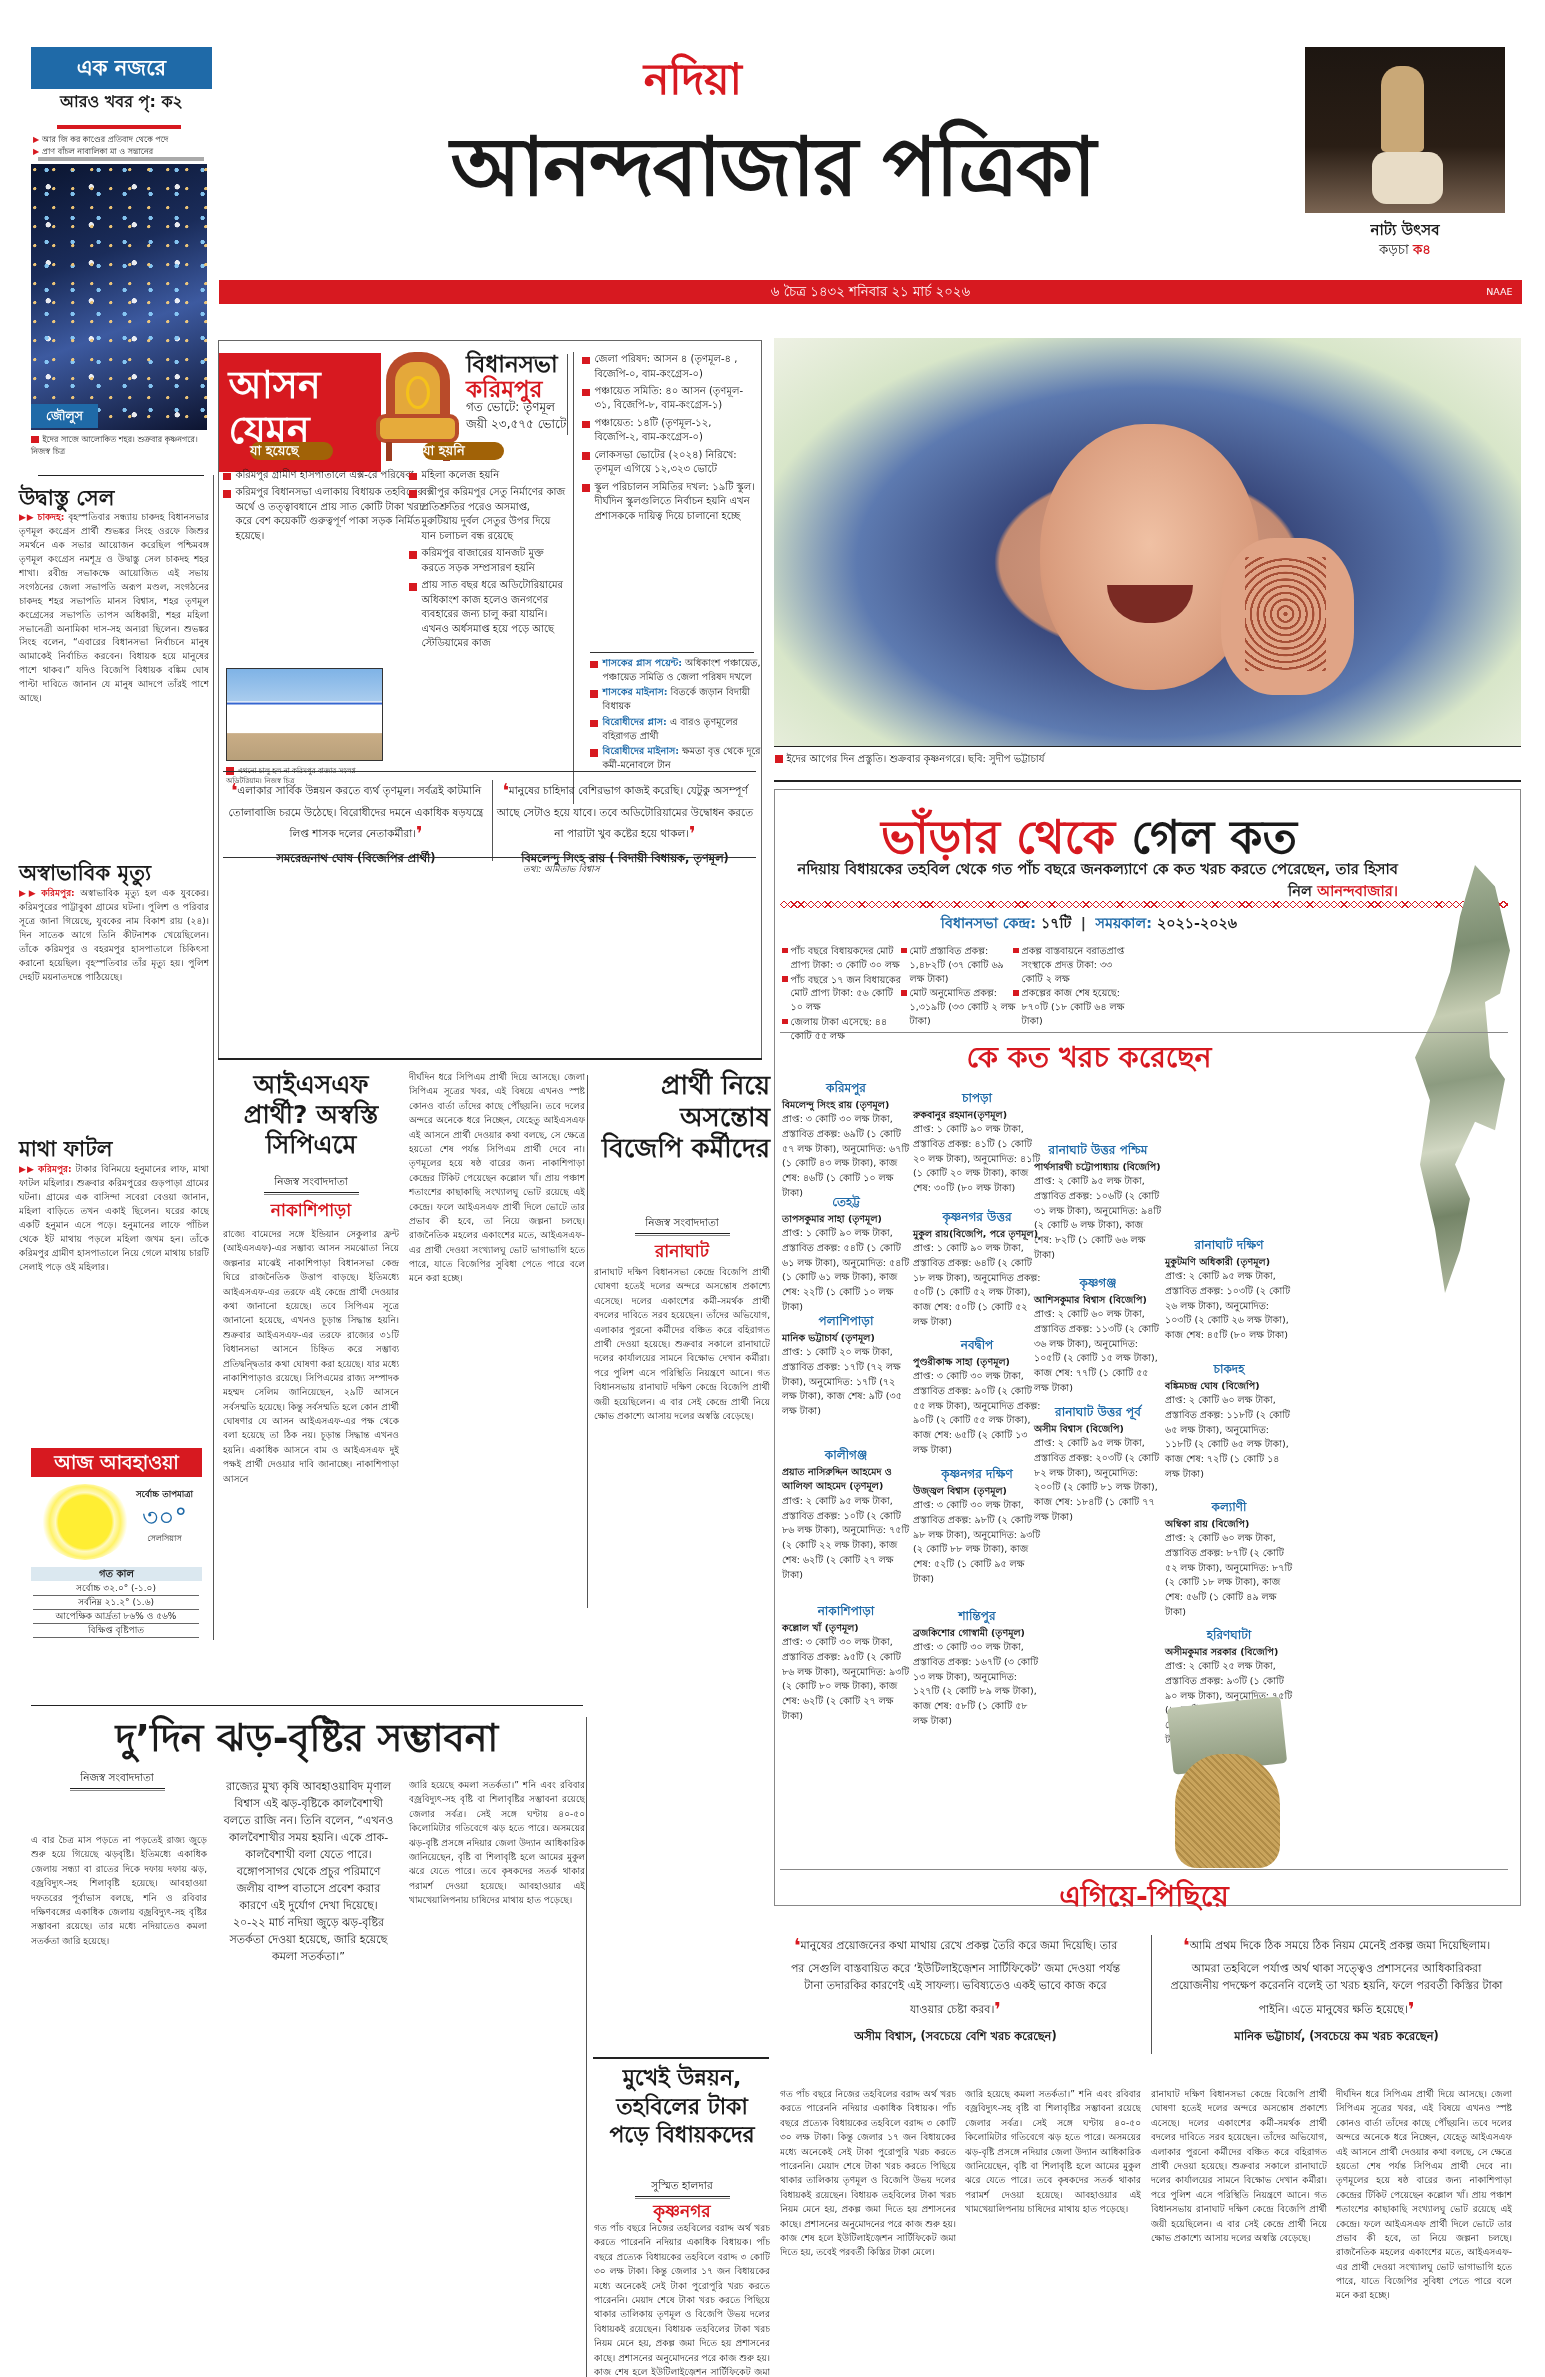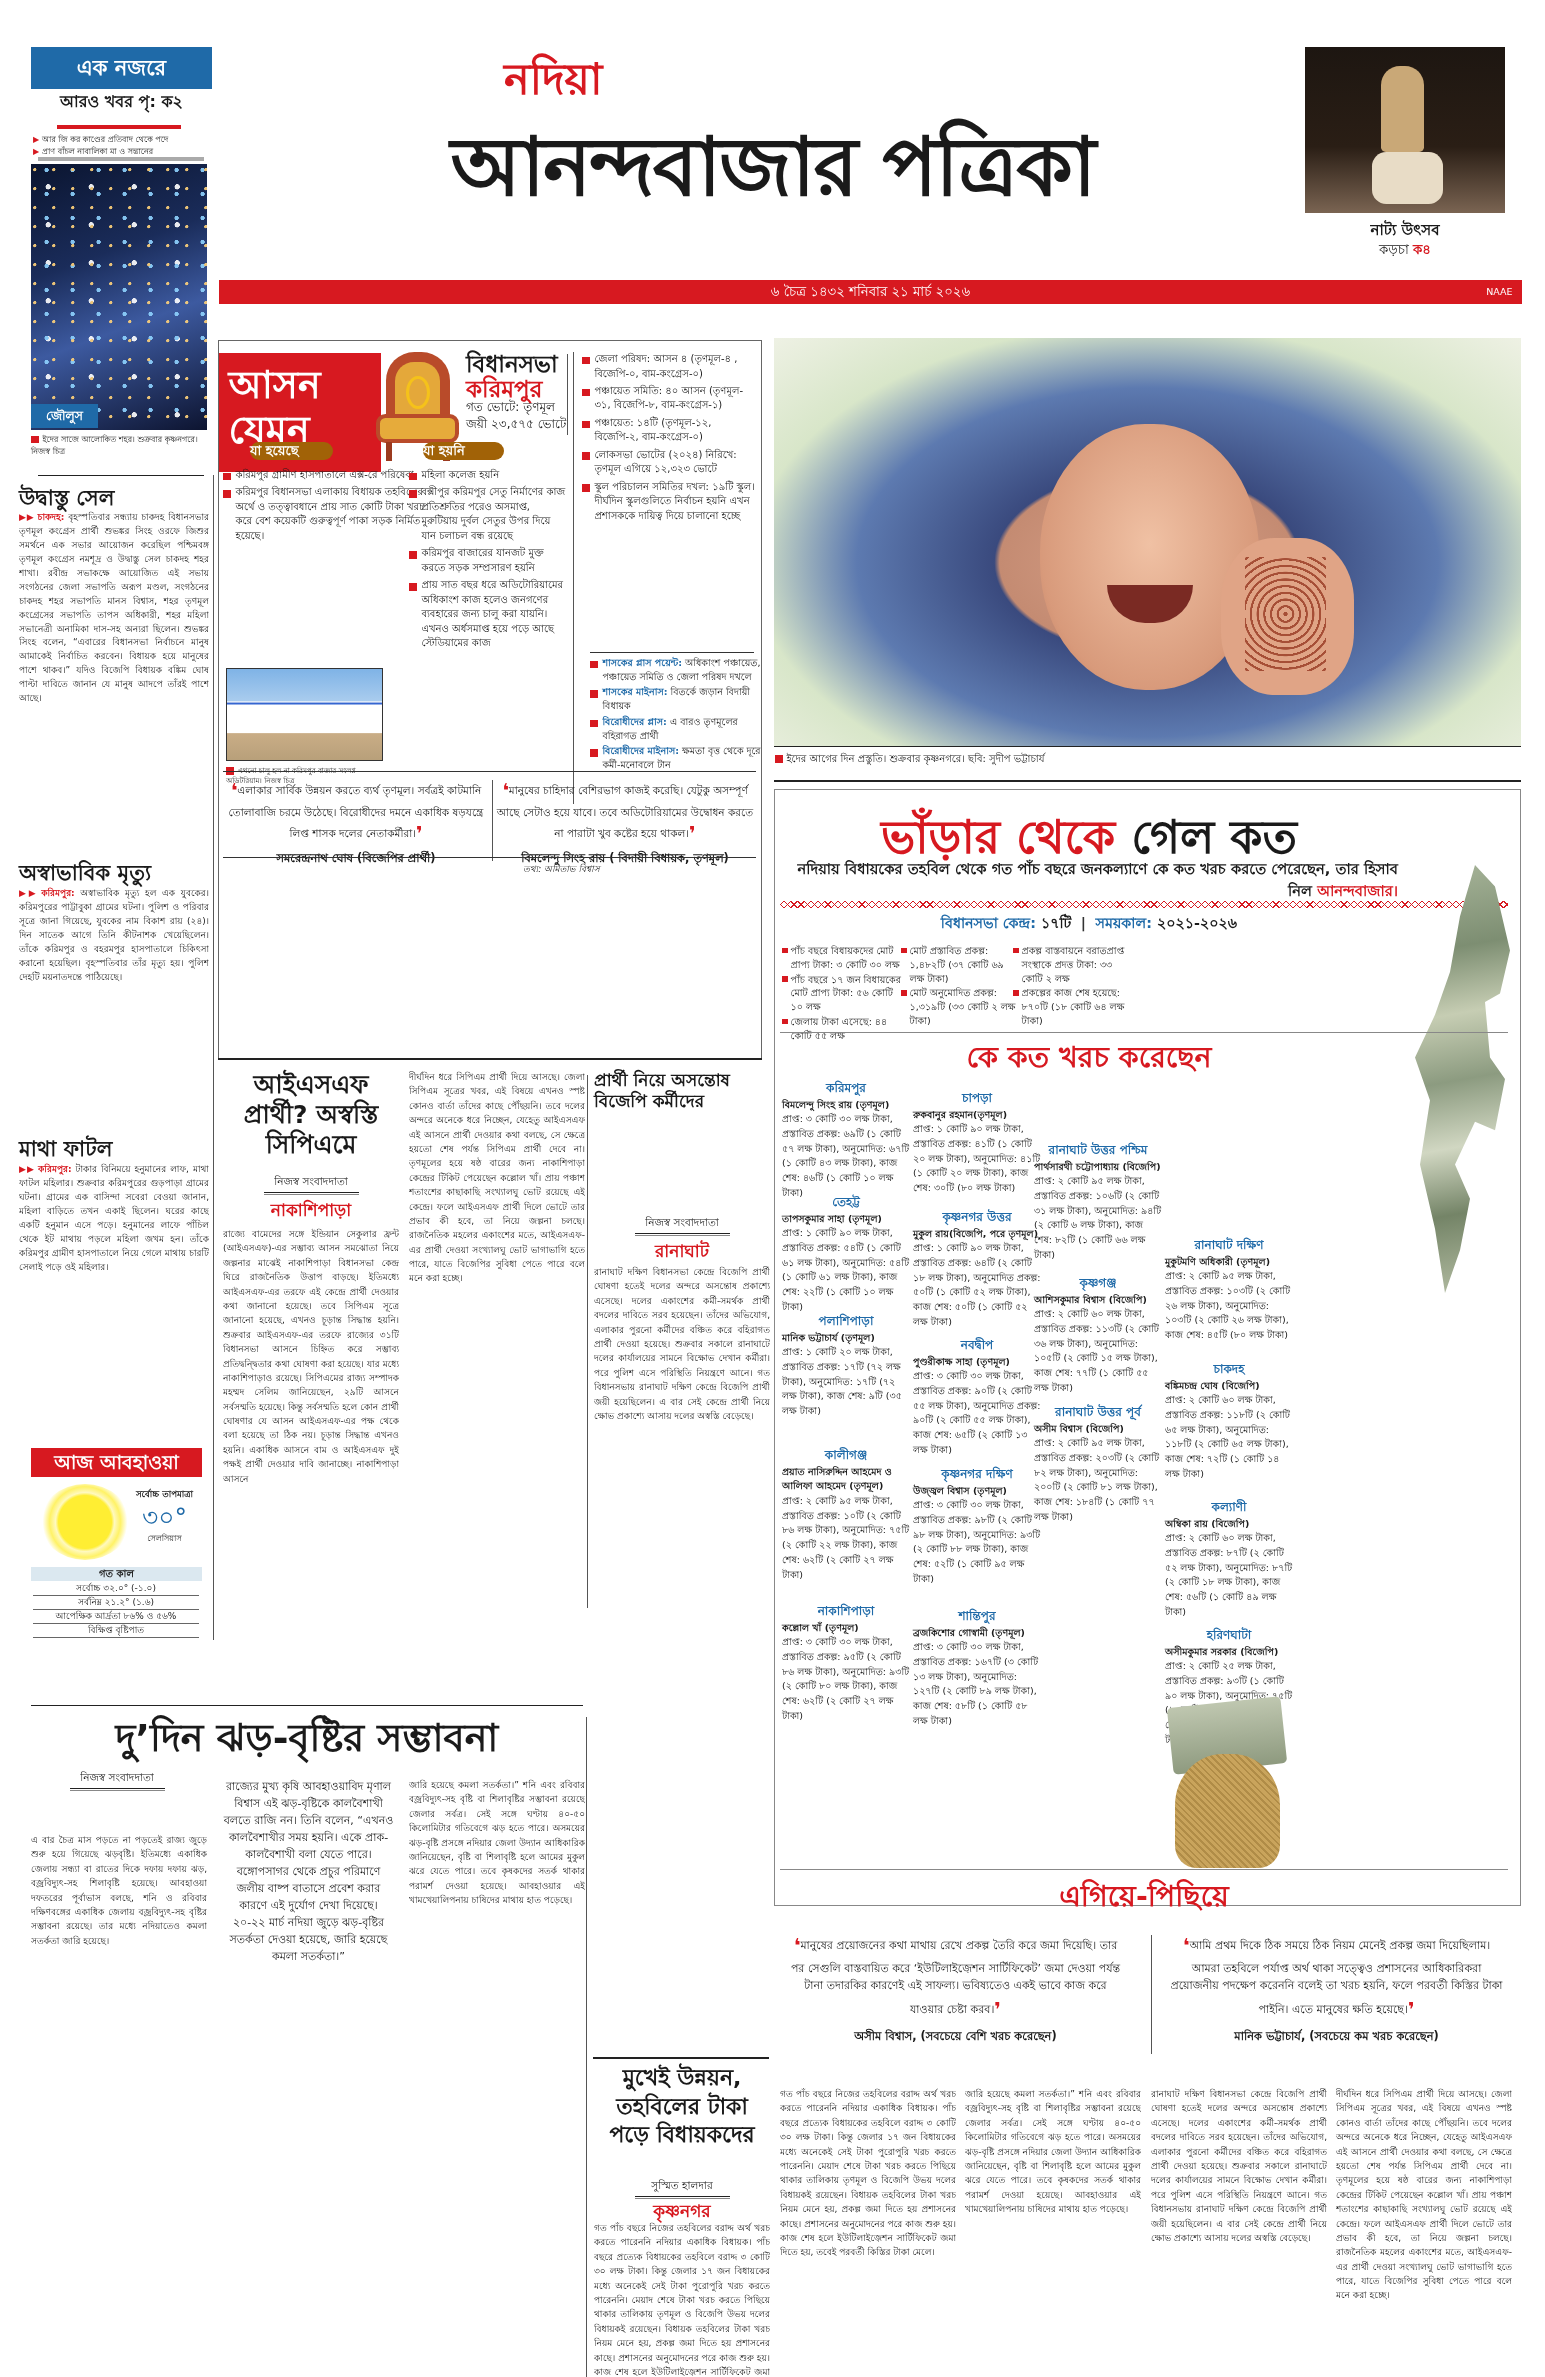--- a/index.html
+++ b/index.html
@@ -6,21 +6,21 @@
 html,body{width:1545px;height:2389px;background:#fff;overflow:hidden}
 body{position:relative;font-family:"DejaVu Sans",sans-serif;color:#1a1a1a}
 .abs{position:absolute}
 .red{color:#d71920}
 .bul{display:inline-block;width:7.6px;height:7.6px;background:#d71920;margin-right:3.8px;vertical-align:middle}
 .tri{color:#d71920;margin-right:2.9px}
 p,li,div{line-height:1.45}
 .hr{position:absolute;height:1.9px;background:#222}
 .vr{position:absolute;width:1px;background:#555}
 
-#region{left:504px;top:48px;width:238px;text-align:left;font-size:43px;font-weight:bold;color:#d71920}
+#region{left:504px;top:48px;width:238px;text-align:right;font-size:43px;font-weight:bold;color:#d71920}
 #masthead{left:380px;top:109px;width:785px;text-align:center;font-size:81px;font-weight:bold;letter-spacing:-1.9px}
 #dateband{left:219px;top:280px;width:1303px;height:24px;background:#d71920;color:#fff;text-align:center;font-size:13.3px;line-height:24px}
 #dateband .naae{position:absolute;right:9.5px;top:0;font-size:9.5px}
 
 #ekbox{left:31px;top:47px;width:181px;height:42px;background:#1f6aa8;color:#fff;text-align:center;font-size:21px;font-weight:bold;line-height:42px}
 #more{left:31px;top:90px;width:181px;text-align:center;font-size:16px;font-weight:bold}
 #moreline{left:57px;top:125px;width:124px;height:3.8px;background:#d71920}
 #teasers{left:33px;top:134px;width:181px;font-size:8px}
 #railsep{left:38px;top:157px;width:166px;height:3.8px;background:#aaa}
 #festphoto{left:31px;top:164px;width:176px;height:266px;background:linear-gradient(160deg,#0b1530 0%,#1a2c5a 35%,#3d5aa0 60%,#0d1430 100%)}
@@ -126,21 +126,21 @@
 #isfhead{left:223px;top:1070px;width:176px;text-align:center;font-size:25px;font-weight:bold;line-height:1.2}
 .byline{position:absolute;text-align:center;font-size:10.5px}
 .byline .bar{display:block;height:2.9px;margin:2.9px auto 0;width:95px;border-top:1.4px solid #222;border-bottom:1px solid #888}
 .dateline{position:absolute;text-align:center;font-size:17px;font-weight:bold;color:#d71920}
 #isfby{left:223px;top:1174px;width:176px}
 #isfdl{left:223px;top:1198px;width:176px}
 .col{position:absolute;font-size:9px;line-height:1.6;text-align:justify;color:#222}
 #isfc1{left:223px;top:1227px;width:176px;height:376px;overflow:hidden}
 #isfc2{left:409px;top:1070px;width:176px;height:533px;overflow:hidden}
 #bjpvr{left:587px;top:1075px;height:533px}
-#bjphead{left:594px;top:1070px;width:176px;text-align:left;font-size:17px;font-weight:bold;line-height:1.22}
+#bjphead{left:594px;top:1070px;width:176px;text-align:right;font-size:26px;font-weight:bold;line-height:1.22}
 #bjpby{left:594px;top:1215px;width:176px}
 #bjpdl{left:594px;top:1239px;width:176px}
 #bjpc{left:594px;top:1265px;width:176px;height:742px;overflow:hidden}
 #centersep{left:218px;top:1058px;width:544px;height:2.4px;background:#222}
 
 #stormhead{left:31px;top:1711px;width:552px;text-align:center;font-size:38px;font-weight:bold}
 #stormby{left:67px;top:1770px;width:100px}
 #stormc1{left:31px;top:1833px;width:176px;height:552px;overflow:hidden}
 #stormpull{left:223px;top:1778px;width:171px;text-align:center;font-size:11px;line-height:1.55}
 #stormc2{left:409px;top:1778px;width:176px;height:609px;overflow:hidden}

